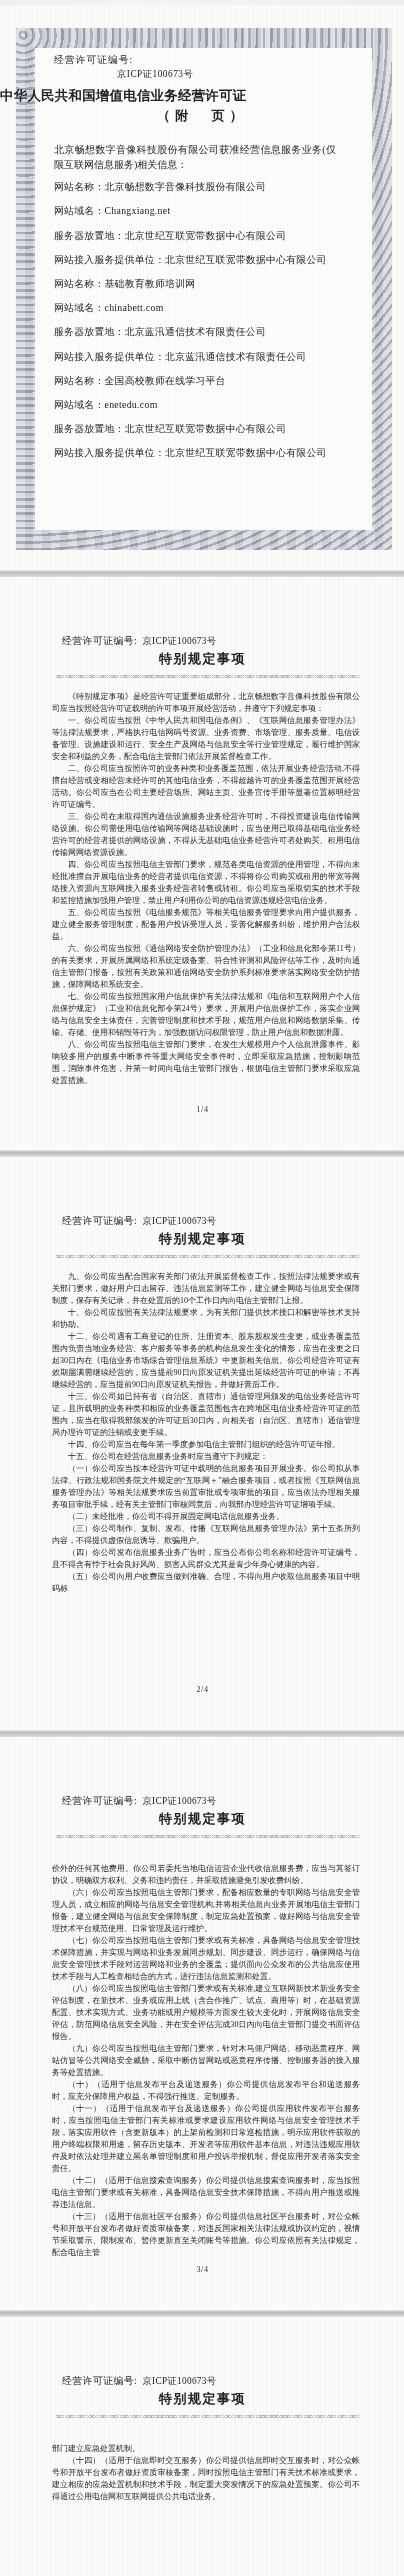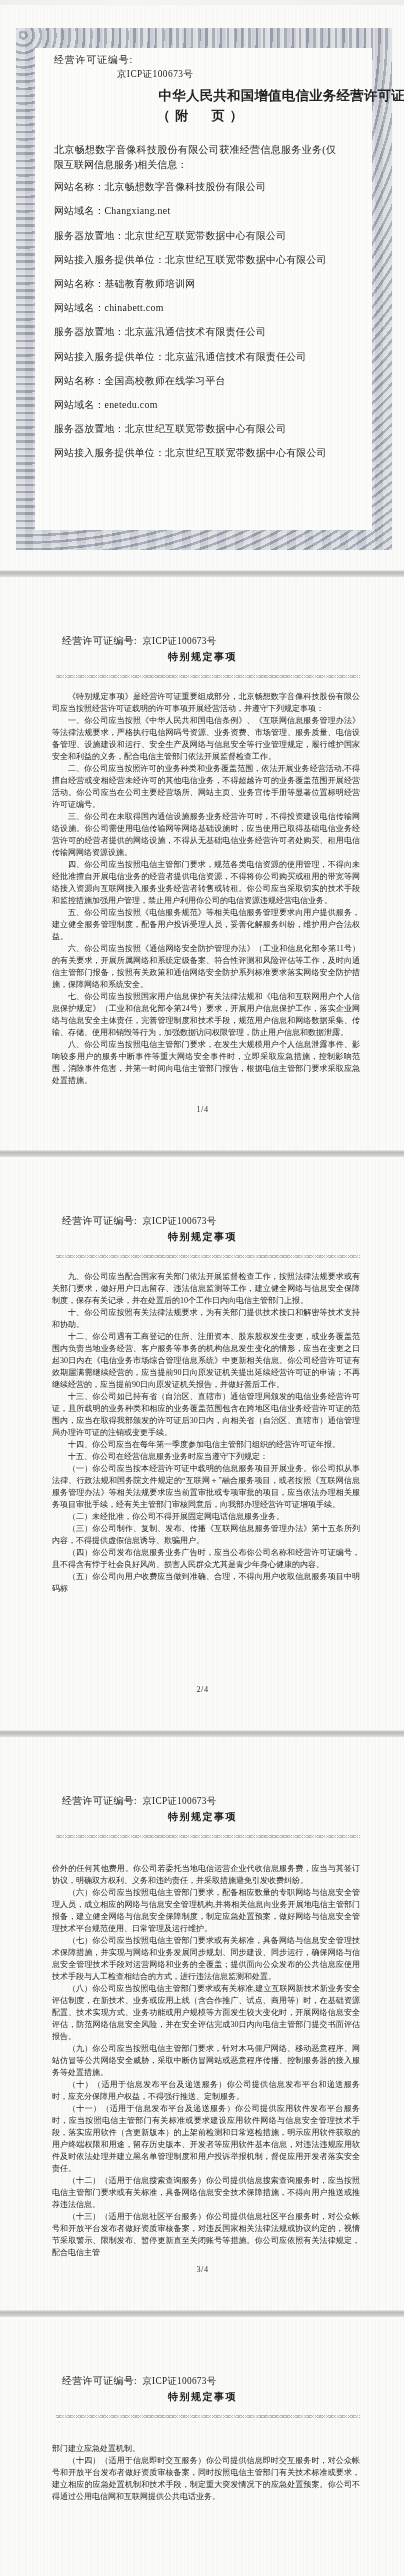--- a/index.html
+++ b/index.html
@@ -23,33 +23,33 @@
   
   .frame{position:absolute;left:15.5px;right:13.4px;top:23px;bottom:20.6px;
     background:
       repeating-radial-gradient(circle at 7.2px 7.2px, rgba(255,255,255,.45) 0 2.1px, rgba(110,118,132,.32) 2.1px 4.6px, rgba(255,255,255,.38) 4.6px 7.2px),
       repeating-linear-gradient(90deg,#c6cad1 0 8.8px,#a9afb9 8.8px 17.5px),
       #b6bcc5;}
   .frame-inner{position:absolute;left:19.6px;right:19.6px;top:19.6px;bottom:19.6px;background:#fcfcfa;
     background-image:repeating-linear-gradient(90deg,rgba(0,0,0,.012) 0 1.5px,rgba(255,255,255,0) 1.5px 3.6px);}
   .p1-licline1{position:absolute;left:54px;top:49px;font-size:9.8px;letter-spacing:1px;}
   .p1-licline2{position:absolute;left:117px;top:63px;font-size:9.3px;letter-spacing:0.5px;}
-  .p1-title{position:absolute;left:0;top:82px;width:100%;text-align:right;
+  .p1-title{position:absolute;left:0;top:82px;width:100%;text-align:left;
     font-size:13.4px;font-weight:700;letter-spacing:0.3px;}
   .p1-subtitle{position:absolute;left:0;top:102px;width:100%;text-align:center;
     font-size:13px;font-weight:700;letter-spacing:5.2px;}
   .p1-body{position:absolute;left:54px;top:138px;width:282px;}
   .p1-intro{margin:0 0 8.2px;font-size:10px;line-height:14.4px;text-align:justify;}
   .entry{margin:0 0 9.8px;font-size:9.8px;line-height:14.4px;letter-spacing:0.3px;text-align:justify;}
 
   
   .hdr{position:absolute;left:54px;top:58px;font-size:9.8px;letter-spacing:0.5px;white-space:nowrap;padding-left:8px;}
   .hdr .hdr-no{font-size:9.3px;margin-left:5.2px;letter-spacing:0.3px;}
   .prov-title{position:absolute;left:0;top:73px;width:100%;margin:0;text-align:center;
-    font-size:10px;font-weight:700;letter-spacing:1.5px;}
+    font-size:13px;font-weight:700;letter-spacing:1.5px;}
   .zigzag{position:absolute;left:56px;right:45px;top:98px;height:3.1px;
     background:
       repeating-linear-gradient(135deg,#b4b9af 0 1px,transparent 1px 2.6px),
       repeating-linear-gradient(45deg,#bcc1b7 0 1px,transparent 1px 2.6px);}
   .prov-body{position:absolute;left:52px;top:114px;width:308px;}
   .para{margin:0;font-size:8px;line-height:12px;text-align:justify;text-indent:2em;
     font-family:"Liberation Serif","DejaVu Serif",serif;}
   .para.cont{text-indent:0;margin-top:12px;}
   .pageno{position:absolute;left:0;bottom:36px;width:100%;text-align:center;
     font-size:8.2px;letter-spacing:0.5px;color:#333;}

